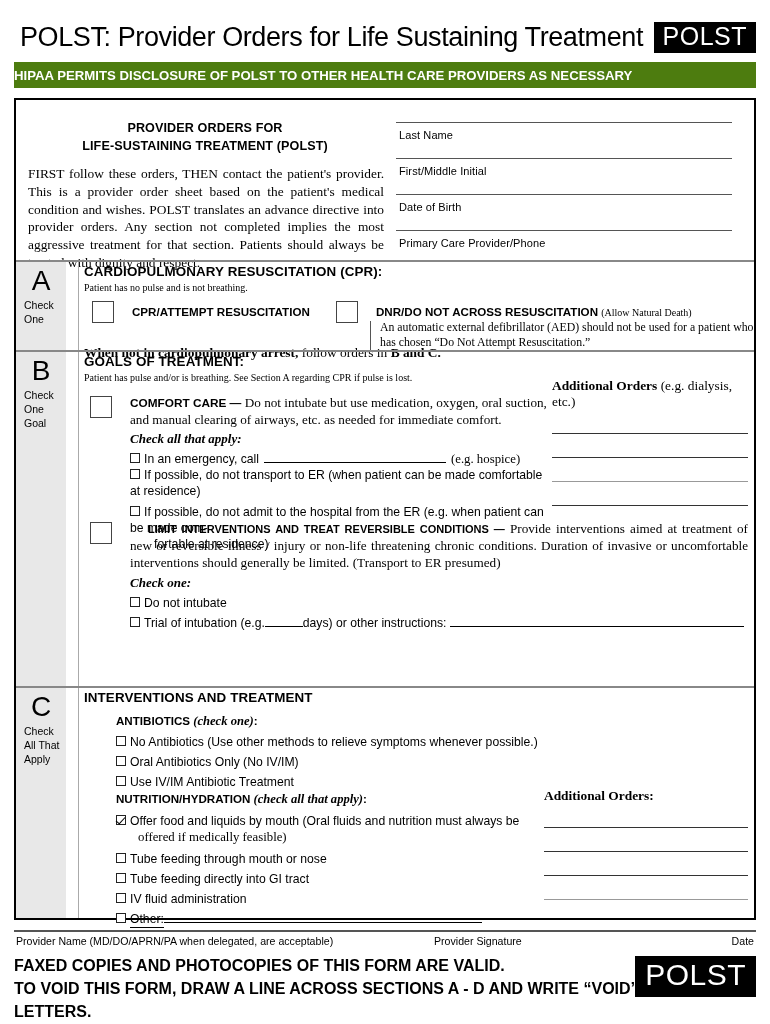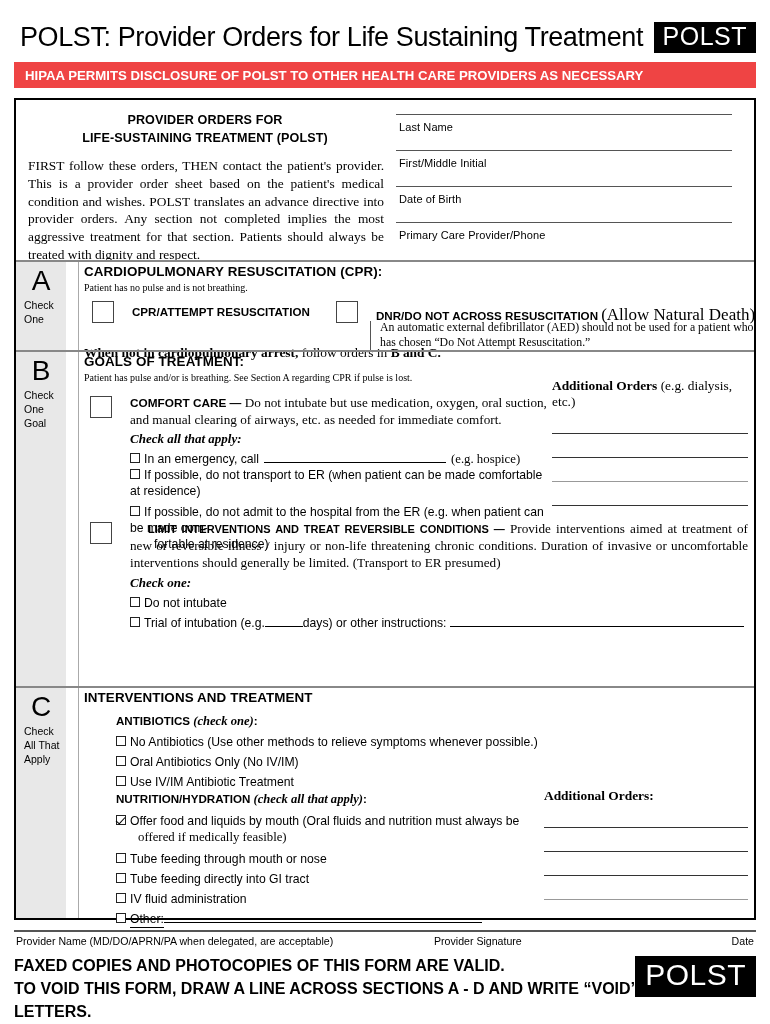--- a/index.html
+++ b/index.html
@@ -27,37 +27,37 @@
   .hdr-logo {
     position: absolute; right: 0px; top: 0px;
     background: #000; color: #fff;
     padding: 2px 9px 4px 9px;
     font-size: 25px; letter-spacing: 0.5px;
     line-height: 1.0;
   }
   .hdr-bar {
     position: absolute; left: 14px; top: 62px;
     width: 742px; height: 26px;
-    background: #ef4444; color: #fff;
+    background: #4d7c0f; color: #fff;
     font-size: 13.2px; font-weight: bold;
     letter-spacing: 0.0px;
     display: flex; align-items: center;
-    padding-left: 11px; box-sizing: border-box;
+    box-sizing: border-box;
   }
 
   
   .frame {
     position: absolute; left: 14px; top: 98px;
     width: 742px; height: 822px;
     border: 2px solid #000;
     box-sizing: border-box;
   }
 
   
-  .topblock { position: absolute; left: 0; top: 4px; width: 638px; height: 160px; }
+  .topblock { position: absolute; left: 0; top: 12px; width: 638px; height: 160px; }
   .intro-wrap {
     position: absolute; left: 6px; top: 8px; width: 366px;
   }
   .intro-head {
     text-align: center; font-weight: bold; font-size: 12.6px;
     line-height: 1.42; letter-spacing: 0.1px;
   }
   .intro-body {
     font-family: "Liberation Serif", serif;
     font-size: 13.4px; line-height: 1.335;
@@ -198,21 +198,21 @@
     <div style="position:absolute; left:68px; top:164px; width:664px;">
       <div class="sec-title">CARDIOPULMONARY RESUSCITATION (CPR):</div>
       <div class="serif s13" style="margin-top:3px;">Patient has no pulse and is not breathing.</div>
 
       <div style="position:relative; margin-top:8px; height:32px;">
         <span class="cbox" style="position:absolute; left:8px; top:0px;"></span>
         <span style="position:absolute; left:48px; top:4px; font-size:11.6px; font-weight:bold;">CPR/ATTEMPT RESUSCITATION</span>
 
         <span class="cbox" style="position:absolute; left:252px; top:0px;"></span>
         <span style="position:absolute; left:292px; top:4px; font-size:11.6px; white-space:nowrap;">
-          <b>DNR/DO NOT ACROSS RESUSCITATION</b><span class="serif" style="font-size:12.6px;">&nbsp;</span><span class="serif" style="font-size:17px;">(Allow Natural Death)</span>
+          <b>DNR/DO NOT ACROSS RESUSCITATION</b><span class="serif" style="font-size:12.6px;">&nbsp;</span><span class="serif" style="font-size:10px;">(Allow Natural Death)</span>
         </span>
 
         <div style="position:absolute; left:286px; top:20px; width:1px; height:30px; background:#555;"></div>
         <div class="serif" style="position:absolute; left:296px; top:19px; width:390px; font-size:11.8px; line-height:1.28;">An automatic external defibrillator (AED) should not be used for a patient who has chosen “Do Not Attempt Resuscitation.”</div>
       </div>
 
       <div class="serif" style="margin-top:12px; font-size:13.4px;">
         <b>When not in cardiopulmonary arrest,</b><span> follow orders in </span><b>B and C.</b>
       </div>
     </div>

